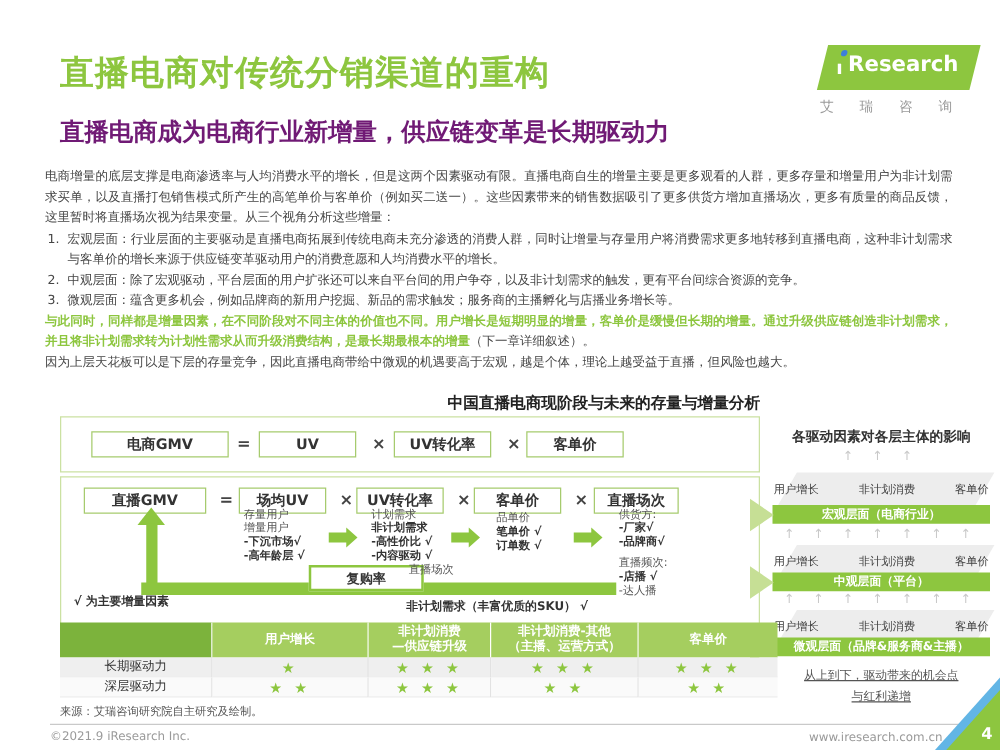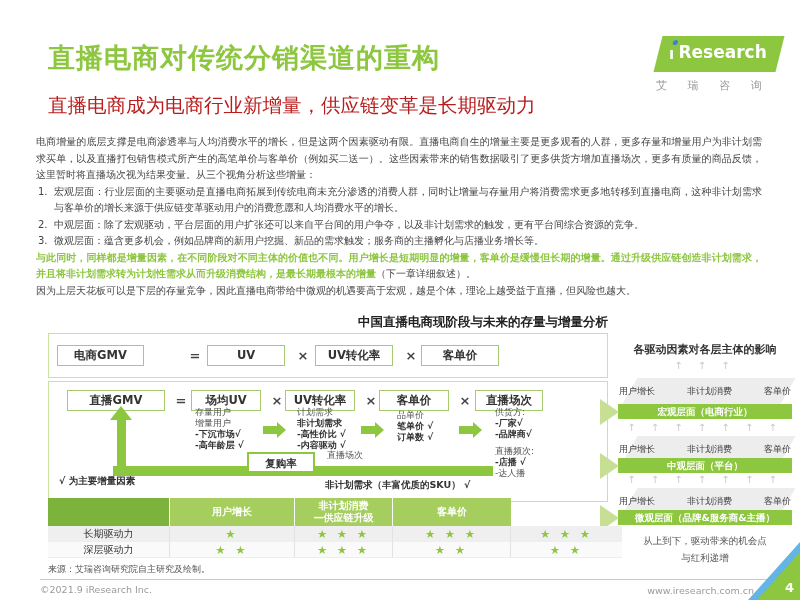--- a/index.html
+++ b/index.html
@@ -8,67 +8,67 @@
     position:relative; width:800px; height:600px; background:#fff;
     font-family:"DejaVu Sans", sans-serif; overflow:hidden; margin:0 auto;
   }
   
   #title { position:absolute; left:48px; top:40px; font-size:27px; font-weight:bold; color:#8DC63F; letter-spacing:1px; }
   #logo { position:absolute; left:658px; top:36px; width:122px; height:36px; background:#8DC63F; transform:skewX(-14deg); }
   #logo .brand { position:absolute; left:20px; top:6px; color:#fff; font-size:17px; font-weight:bold; transform:skewX(14deg); }
   #logo .ibody { position:absolute; left:11px; top:9px; color:#fff; font-size:15px; font-weight:bold; transform:skewX(14deg); }
   #logo .idot { position:absolute; left:12px; top:4px; width:5px; height:5px; border-radius:50%; background:#3D7EDB; }
   #logo-caption { position:absolute; left:656px; top:78px; width:124px; color:#9a9a9a; font-size:11px; word-spacing:14px; text-align:justify;font-family:Liberation Mono, monospace; }
-  #subtitle { position:absolute; left:48px; top:92px; font-size:19.5px; font-weight:normal; color:#b91c1c; }
+  #subtitle { position:absolute; left:48px; top:92px; font-size:19.5px; font-weight:bold; color:#701a75; }
   
   #bodytext { position:absolute; left:36px; top:134px; width:726px; font-size:10px; line-height:16.5px; color:#454545; text-align:justify; }
   .li { position:relative; padding-left:18px; }
   .li .num { position:absolute; left:2px; top:0; }
   .green-strong { color:#8DC63F; font-weight:bold; }
   
   #diag-title { position:absolute; left:48px; top:314px; width:560px; text-align:right; font-size:12.5px; font-weight:bold; color:#222; }
   .diagbox { position:absolute; left:48px; width:560px; border:1.5px solid #CBE1A2; background:#fff; }
   #box1 { top:333px; height:45px; }
   #box2 { top:381px; height:121px; }
   .fbox { position:absolute; height:21px; line-height:19px; border:1px solid #A6CB6E; background:#fff; text-align:center; font-size:11.5px; font-weight:bold; color:#333; }
   .fop { position:absolute; width:16px; text-align:center; font-size:13px; font-weight:bold; color:#444; height:21px; line-height:21px; }
   #box1 .fbox,#box1 .fop { top:11px; }
   #box2 .fbox,#box2 .fop { top:8px; }
-  #f1r{left:8px;width:87px} #f1e{left:138px} #f1t1{left:158px;width:78px} #f1x1{left:246px} #f1t2{left:266px;width:78px} #f1x2{left:354px} #f1t3{left:372px;width:78px}
+  #f1r{left:24px;width:110px} #f1e{left:138px} #f1t1{left:158px;width:78px} #f1x1{left:246px} #f1t2{left:266px;width:78px} #f1x2{left:354px} #f1t3{left:372px;width:78px}
   #f2r{left:18px;width:98px} #f2e{left:124px} #f2t1{left:142px;width:70px} #f2x1{left:220px} #f2t2{left:236px;width:70px} #f2x2{left:314px} #f2t3{left:330px;width:70px} #f2x3{left:408px} #f2t4{left:426px;width:68px}
   .dcol { position:absolute; top:25px; font-size:9px; line-height:11px; color:#555; }
   .dcol div.b { font-weight:bold; color:#333; }
   #col1{left:146px} #col2{left:248px} #col3{left:348px;top:28px} #col4{left:446px}
   #col4 .gap { height:6px; }
   .harrow { position:absolute; top:44px; width:15px; height:8px; background:#8DC63F; }
   .harrow:after { content:''; position:absolute; right:-8px; top:-4px; border-left:9px solid #8DC63F; border-top:8px solid transparent; border-bottom:8px solid transparent; }
   #ha1{left:214px} #ha2{left:312px} #ha3{left:410px}
   #fb-shaft { position:absolute; left:68px; top:37px; width:9px; height:49px; background:#8DC63F; }
   #fb-head { position:absolute; left:61px; top:24px; width:0; height:0; border-left:11px solid transparent; border-right:11px solid transparent; border-bottom:14px solid #8DC63F; }
   #fb-bar { position:absolute; left:64px; top:84px; width:380px; height:10px; background:#8DC63F; }
-  #repurchase { position:absolute; left:198px; top:70px; width:68px; height:21px; line-height:18px; text-align:center; background:#fff; border:2px solid #8DC63F; font-size:10.5px; font-weight:bold; color:#333; }
+  #repurchase { position:absolute; left:198px; top:70px; width:92px; height:21px; line-height:18px; text-align:center; background:#fff; border:2px solid #8DC63F; font-size:10.5px; font-weight:bold; color:#333; }
   #live-sessions { position:absolute; left:278px; top:67px; font-size:9px; color:#555; }
   #sku-note { position:absolute; left:276px; top:97px; font-size:9.5px; font-weight:bold; color:#333; }
   #legend { position:absolute; left:10px; top:93px; font-size:9.5px; font-weight:bold; color:#333; }
   
   #panel { position:absolute; left:616px; top:342px; width:178px; }
   #panel-title { position:absolute; left:0; top:0; width:178px; text-align:center; font-size:11px; font-weight:bold; color:#333; }
   .arrows { position:absolute; left:0; width:178px; text-align:center; color:#C9C9C9; font-size:10px; letter-spacing:6px; }
   .plane { position:absolute; left:0; width:178px; height:26px; }
   .plane:before { content:''; position:absolute; left:14px; right:6px; top:0; bottom:0; background:#EDEDED; transform:skewX(-30deg); }
   .items { position:absolute; left:0; top:1px; width:178px; display:flex; justify-content:space-between; padding:0 3px; }
   .items .it { text-align:center; position:relative; }
   .items .lb { font-size:9px; color:#3d3d3d; }
   .items .ck { font-size:8.5px; color:#777; letter-spacing:1px; }
   .lbar { position:absolute; left:2px; width:174px; height:15px; line-height:15px; text-align:center; background:#8DC63F; color:#fff; font-size:9.5px; font-weight:bold; }
   .lbar:before { content:''; position:absolute; left:-18px; top:-5px; border-left:19px solid #C6DF95; border-top:13px solid transparent; border-bottom:13px solid transparent; }
   .a-l1{top:18px} .p-l1{top:36px} .b-l1{top:62px}
   .a-l2{top:80px} .p-l2{top:94px} .b-l2{top:116px}
   .a-l3{top:132px} .p-l3{top:146px} .b-l3{top:168px}
-  #panel-note { position:absolute; left:0; top:190px; width:178px; text-align:center; font-size:9.5px; color:#555; line-height:17px; }
+  #panel-note { position:absolute; left:0; top:190px; width:178px; text-align:center; font-size:9.5px; color:#555; line-height:17px;text-decoration:underline; }
   
   #drivers { position:absolute; left:48px; top:498px; width:574px; font-size:10px; }
   .trow { display:grid; grid-template-columns:122px 125px 98px 118px 111px; }
   .th { background:#A5CE5F; color:#fff; font-weight:bold; height:28px; display:flex; flex-direction:column; justify-content:center; text-align:center; line-height:12px; border-right:1px solid #fff; }
   .th.first { background:#7CB33C; border-right:1px solid #fff; }
   .td { height:16px; line-height:16px; text-align:center; border-right:1px solid #E2E2E2; border-bottom:1px solid #EEE; color:#333; }
   .td.stars { color:#8DC63F; font-size:11.5px; letter-spacing:3px; }
   .r1 .td { background:#EFEFEF; }
   .r2 .td { background:#FAFAFA; }
   .trow .td:last-child,.trow .th:last-child { border-right:none; }
@@ -218,20 +218,24 @@
     <div class="trow">
       <div class="th first"></div>
       <div class="th">
           <span>用户增长</span>
         </div>
       <div class="th">
           <span>非计划消费</span>
           <span>—供应链升级</span>
         </div>
       <div class="th">
+          <span>非计划消费-其他</span>
+          <span>（主播、运营方式）</span>
+        </div>
+      <div class="th">
           <span>客单价</span>
         </div>
     </div>
     <div class="trow r1">
       <div class="td">长期驱动力</div>
       <div class="td stars">★</div>
       <div class="td stars">★ ★ ★</div>
       <div class="td stars">★ ★ ★</div>
       <div class="td stars">★ ★ ★</div>
     </div>

